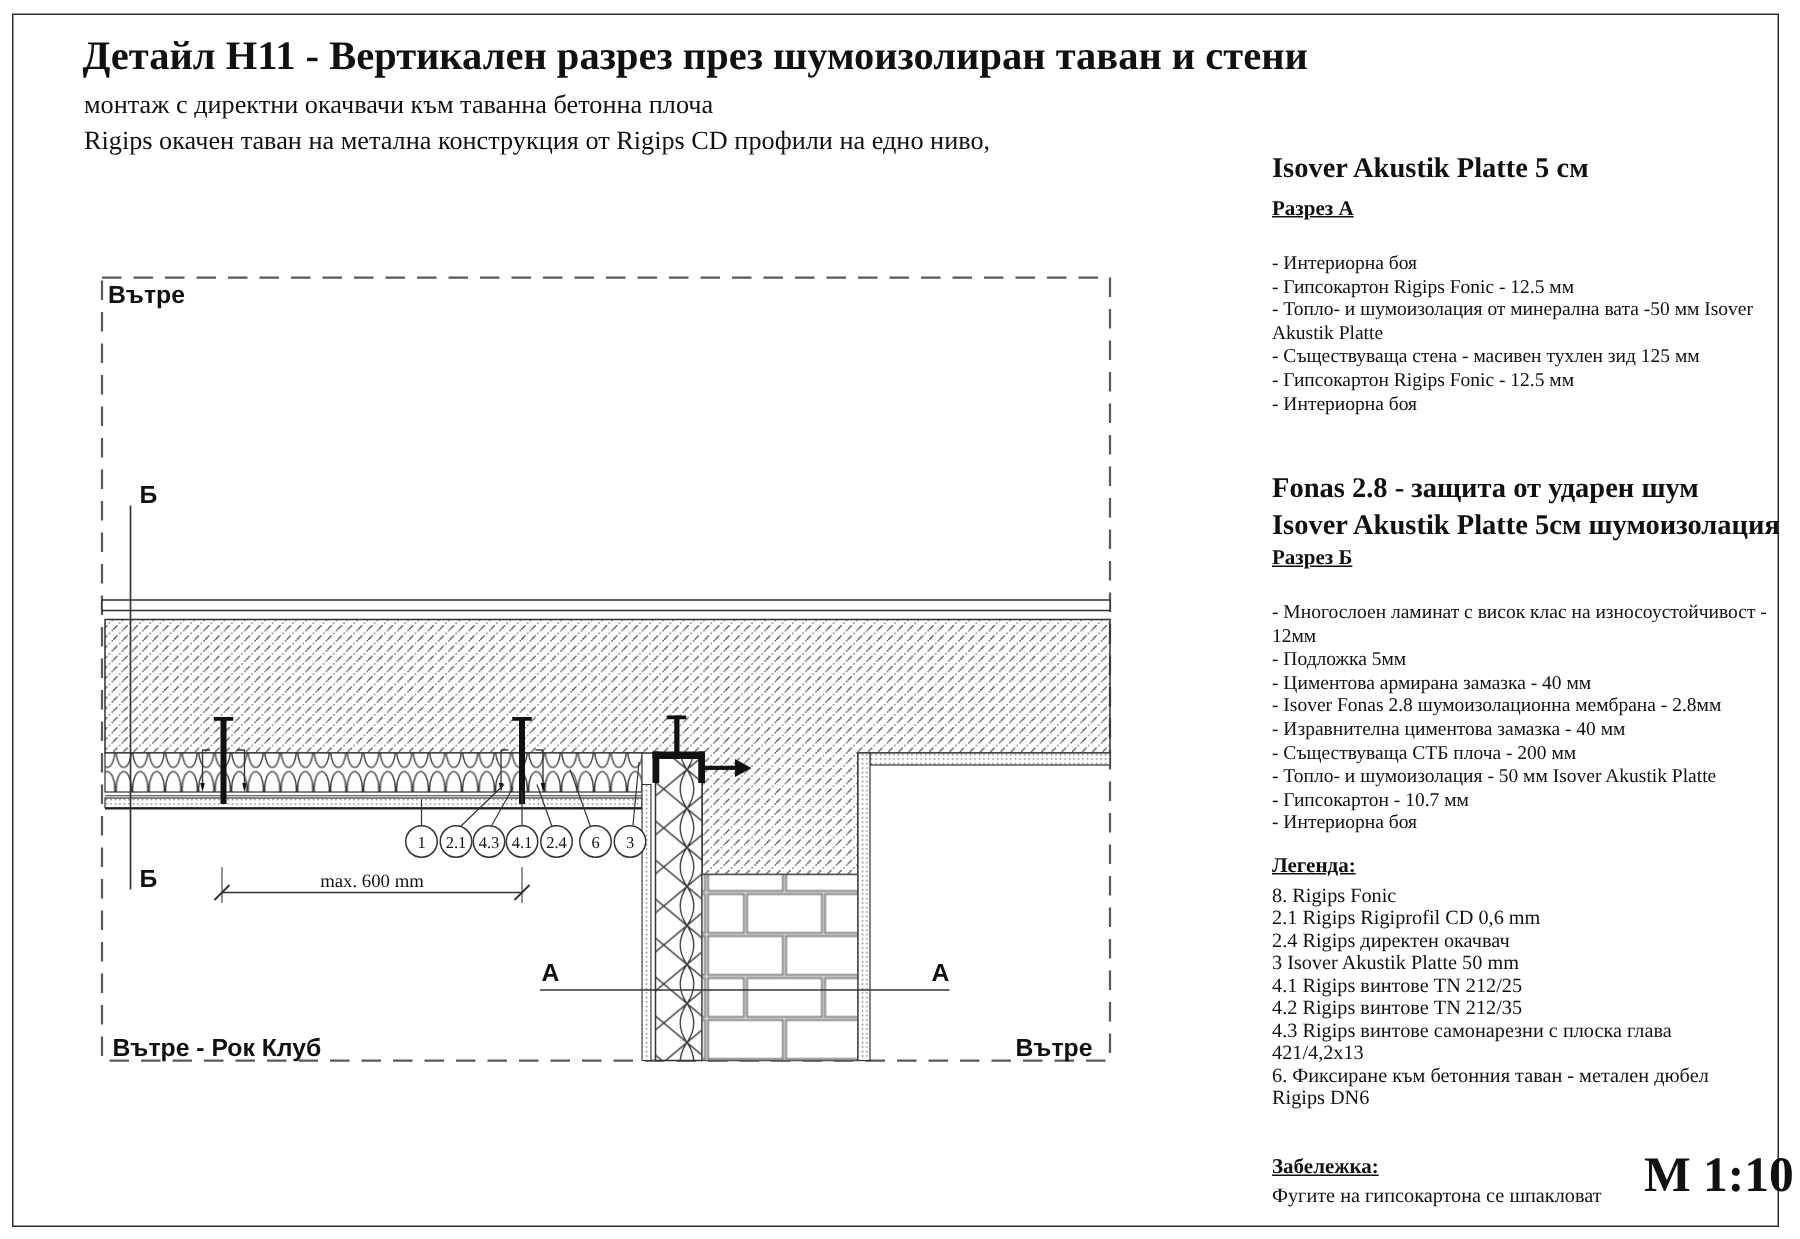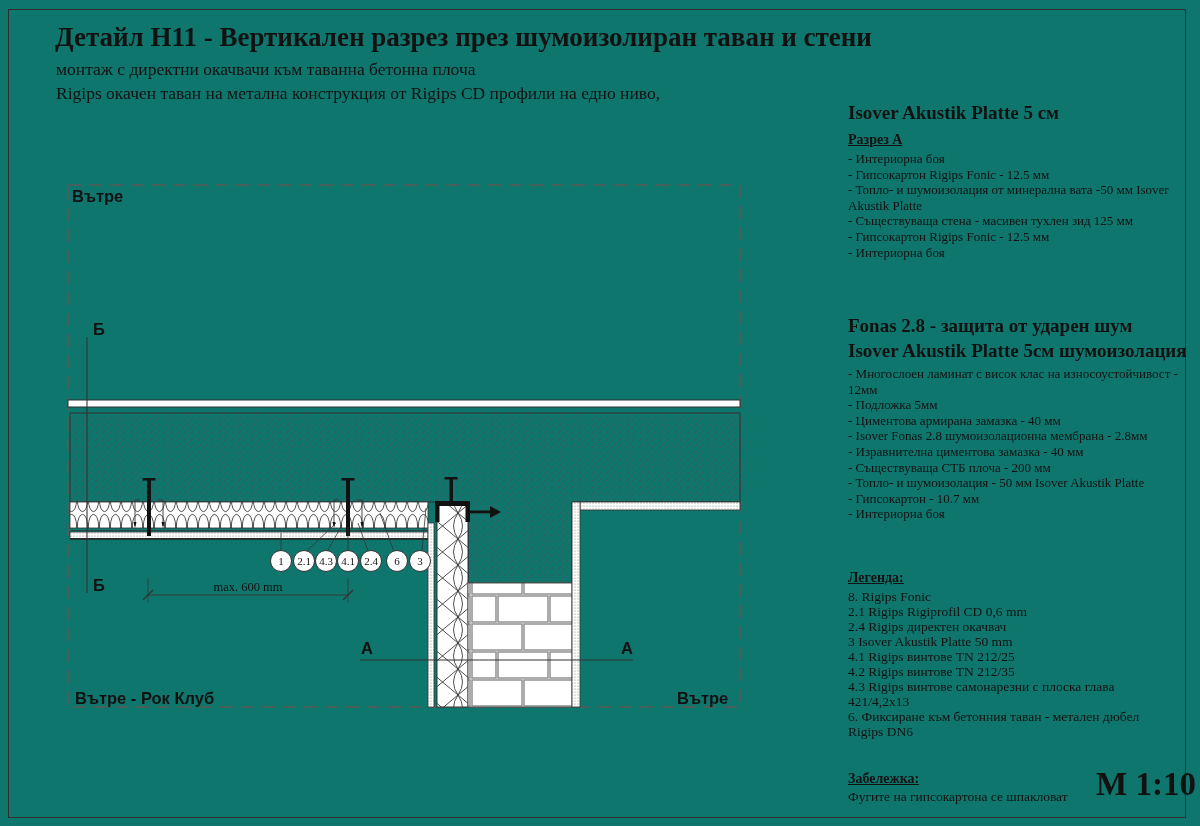--- a/index.html
+++ b/index.html
@@ -1,25 +1,25 @@
 <!DOCTYPE html>
 <html><head>
 <meta charset="utf-8">
 <style>
   html,body{margin:0;padding:0;background:#e8e8e8;}
-  .sheet{position:relative;width:1200px;height:826px;background:#0f766e;
+  .sheet{position:relative;width:1200px;height:826px;background:#ffffff;
          font-family:"Liberation Serif","DejaVu Serif",serif;color:#111;overflow:hidden;}
   .page-border{position:absolute;left:8px;top:9px;width:1176px;height:807px;
                border:1.6px solid #2e2e2e;}
   .title{position:absolute;left:55px;top:22px;font-size:27px;font-weight:bold;white-space:nowrap;}
   .subtitle{position:absolute;left:56px;top:57px;font-size:17.5px;line-height:24px;}
   .rcol{position:absolute;left:848px;width:336px;}
   .blk-title{font-size:19px;font-weight:bold;line-height:25px;white-space:nowrap;}
   .sec-label{font-size:14px;font-weight:bold;text-decoration:underline;margin-top:7px;}
-  .items{font-size:13px;line-height:15.6px;margin-top:3px;}
+  .items{font-size:13px;line-height:15.6px;margin-top:19px;}
   .legend-title{font-size:14px;font-weight:bold;text-decoration:underline;}
   .legend-items{font-size:13.5px;line-height:15px;margin-top:3px;width:320px;}
   .note-title{font-size:14px;font-weight:bold;text-decoration:underline;}
   .note-text{font-size:13.5px;margin-top:2px;}
   .scale{position:absolute;left:1096px;top:766px;font-size:33px;font-weight:bold;}
   svg text{font-family:"Liberation Sans","DejaVu Sans",sans-serif;}
   svg text.serif{font-family:"Liberation Serif","DejaVu Serif",serif;}
 </style>
 </head>
 <body>
@@ -169,20 +169,21 @@
       <div>- Топло- и шумоизолация от минерална вата -50 мм Isover Akustik Platte</div>
       <div>- Съществуваща стена - масивен тухлен зид 125 мм</div>
       <div>- Гипсокартон Rigips Fonic  - 12.5 мм</div>
       <div>- Интериорна боя</div>
     </div>
   </div>
 
   <div class="rcol" style="top:313px;">
     <div class="blk-title">Fonas 2.8 - защита от ударен шум</div>
     <div class="blk-title">Isover Akustik Platte 5см шумоизолация</div>
+    <div class="sec-label" style="margin-top:2px;">Разрез Б</div>
     <div class="items">
       <div>- Многослоен ламинат с висок клас на износоустойчивост - 12мм</div>
       <div>- Подложка 5мм</div>
       <div>- Циментова армирана замазка - 40 мм</div>
       <div>- Isover Fonas 2.8 шумоизолационна мембрана - 2.8мм</div>
       <div>- Изравнителна циментова замазка - 40 мм</div>
       <div>- Съществуваща СТБ плоча - 200 мм</div>
       <div>- Топло- и шумоизолация - 50 мм Isover Akustik Platte</div>
       <div>- Гипсокартон - 10.7 мм</div>
       <div>- Интериорна боя</div>

